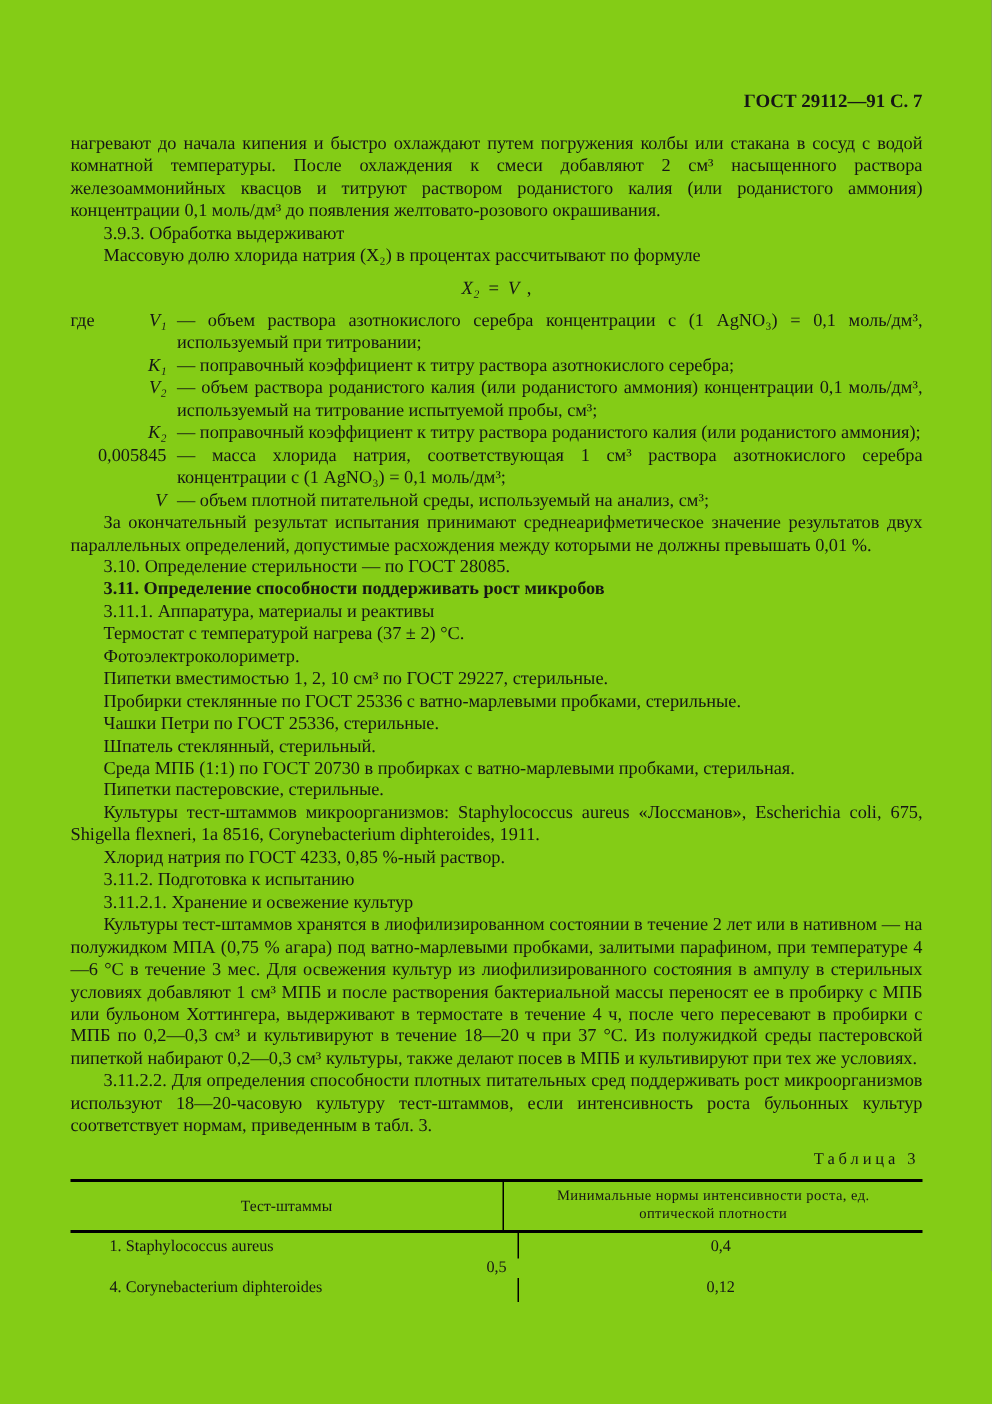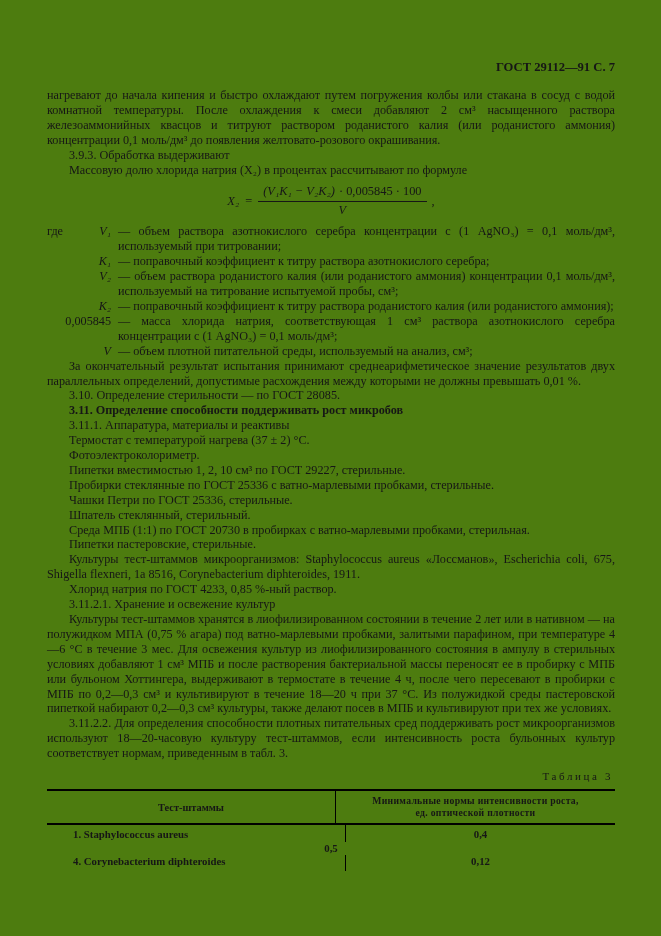--- a/index.html
+++ b/index.html
@@ -1,17 +1,17 @@
 <!DOCTYPE html>
 <html lang="ru"><head>
 <meta charset="utf-8">
 <style>
   html,body { margin:0; padding:0; background:#888; }
   .page {
-    width:661px; height:936px; background:#4d7c0f; position:relative;
+    width:661px; height:936px; background:#84cc16; position:relative;
     margin:0 auto; overflow:hidden;
     font-family:"Liberation Serif","DejaVu Serif",serif;
     color:#161616;
   }
   .content { position:absolute; left:47px; top:60px; width:568px; }
   .doc-header { text-align:right; font-weight:bold; font-size:12.6px; margin:0 0 13px 0; }
   p { margin:0; font-size:12.2px; line-height:14.9px; text-align:justify; }
   p.indent { text-indent:22px; }
   .bold { font-weight:bold; }
   .it { font-style:italic; }
@@ -29,21 +29,21 @@
   
   .defs { position:relative; }
   .where { position:absolute; left:0; top:0; font-size:12.2px; line-height:14.9px; }
   .def-row { display:flex; font-size:12.2px; line-height:14.9px; }
   .def-term { flex:0 0 64px; text-align:right; font-style:italic; white-space:nowrap; }
   .def-term.roman { font-style:normal; }
   .def-desc { flex:1; padding-left:7px; text-align:justify; }
 
   
   .table-label { text-align:right; font-size:11px; letter-spacing:2.6px; margin:9px 2px 7px 0; }
-  .gtable { border-top:2.5px solid #000; width:568px;font-weight:bold; }
+  .gtable { border-top:2.5px solid #000; width:568px; }
   .thead { display:flex; border-bottom:2.5px solid #000; }
   .th1 { flex:0 0 272px; border-right:1.5px solid #000; display:flex; align-items:center;
          justify-content:center; font-size:10.4px; padding:5px 8px; text-align:center; }
   .th2 { flex:1; display:flex; align-items:center; justify-content:center; text-align:center;
          font-size:9.7px; letter-spacing:0.3px; line-height:12.2px; padding:4px 30px; }
   .tr  { display:flex; }
   .td1 { flex:0 0 272px; border-right:1.5px solid #000; padding:0.8px 0 0.8px 26px;
          font-size:10.8px; line-height:11.6px; }
   .tr:first-child .td1, .tr:first-child .td2 { padding-top:4px; }
   .tr:last-child .td1, .tr:last-child .td2 { padding-bottom:4px; }
@@ -58,21 +58,20 @@
     <div class="doc-header">ГОСТ 29112—91 С. 7</div>
 
     <p>нагревают до начала кипения и быстро охлаждают путем погружения колбы или стакана в сосуд с водой комнатной температуры. После охлаждения к смеси добавляют 2 см³ насыщенного раствора железоаммонийных квасцов и титруют раствором роданистого калия (или роданистого аммония) концентрации 0,1 моль/дм³ до появления желтовато-розового окрашивания.</p>
     <p class="indent">3.9.3. Обработка выдерживают</p>
     <p class="indent">Массовую долю хлорида натрия (X₂) в процентах рассчитывают по формуле</p>
 
     <div class="formula">
       <span class="lhs">X₂</span>
       <span class="eq">=</span>
       <span class="frac">
-        <span class="num"><span class="it">(V₁K₁ − V₂K₂)</span><span class="consts">· 0,005845 · 100</span></span>
         <span class="den it">V</span>
       </span>
       <span class="comma">,</span>
     </div>
 
     <div class="defs">
       <span class="where">где</span>
       <div class="def-row">
         <span class="def-term">V₁</span>
         <span class="def-desc">— объем раствора азотнокислого серебра концентрации с (1 AgNO₃) = 0,1 моль/дм³, используемый при титровании;</span>
@@ -108,20 +107,21 @@
     <p class="indent">Фотоэлектроколориметр.</p>
     <p class="indent">Пипетки вместимостью 1, 2, 10 см³ по ГОСТ 29227, стерильные.</p>
     <p class="indent">Пробирки стеклянные по ГОСТ 25336 с ватно-марлевыми пробками, стерильные.</p>
     <p class="indent">Чашки Петри по ГОСТ 25336, стерильные.</p>
     <p class="indent">Шпатель стеклянный, стерильный.</p>
     <p class="indent">Среда МПБ (1:1) по ГОСТ 20730 в пробирках с ватно-марлевыми пробками, стерильная.</p>
     <p class="indent">Пипетки пастеровские, стерильные.</p>
     <p class="indent">Культуры тест-штаммов микроорганизмов: Staphylococcus aureus «Лоссманов», Escherichia coli, 675, Shigella flexneri, 1a 8516, Corynebacterium diphteroides, 1911.</p>
     <p class="indent">Хлорид натрия по ГОСТ 4233, 0,85 %-ный раствор.</p>
 
+    <p class="indent">3.11.2. Подготовка к испытанию</p>
     <p class="indent">3.11.2.1. Хранение и освежение культур</p>
     <p class="indent">Культуры тест-штаммов хранятся в лиофилизированном состоянии в течение 2 лет или в нативном — на полужидком МПА (0,75 % агара) под ватно-марлевыми пробками, залитыми парафином, при температуре 4—6 °С в течение 3 мес. Для освежения культур из лиофилизированного состояния в ампулу в стерильных условиях добавляют 1 см³ МПБ и после растворения бактериальной массы переносят ее в пробирку с МПБ или бульоном Хоттингера, выдерживают в термостате в течение 4 ч, после чего пересевают в пробирки с МПБ по 0,2—0,3 см³ и культивируют в течение 18—20 ч при 37 °С. Из полужидкой среды пастеровской пипеткой набирают 0,2—0,3 см³ культуры, также делают посев в МПБ и культивируют при тех же условиях.</p>
     <p class="indent">3.11.2.2. Для определения способности плотных питательных сред поддерживать рост микроорганизмов используют 18—20-часовую культуру тест-штаммов, если интенсивность роста бульонных культур соответствует нормам, приведенным в табл. 3.</p>
 
     <div class="table-label">Таблица 3</div>
 
     <div class="gtable">
       <div class="thead">
         <div class="th1">Тест-штаммы</div>
         <div class="th2">Минимальные нормы интенсивности роста, ед. оптической плотности</div>

